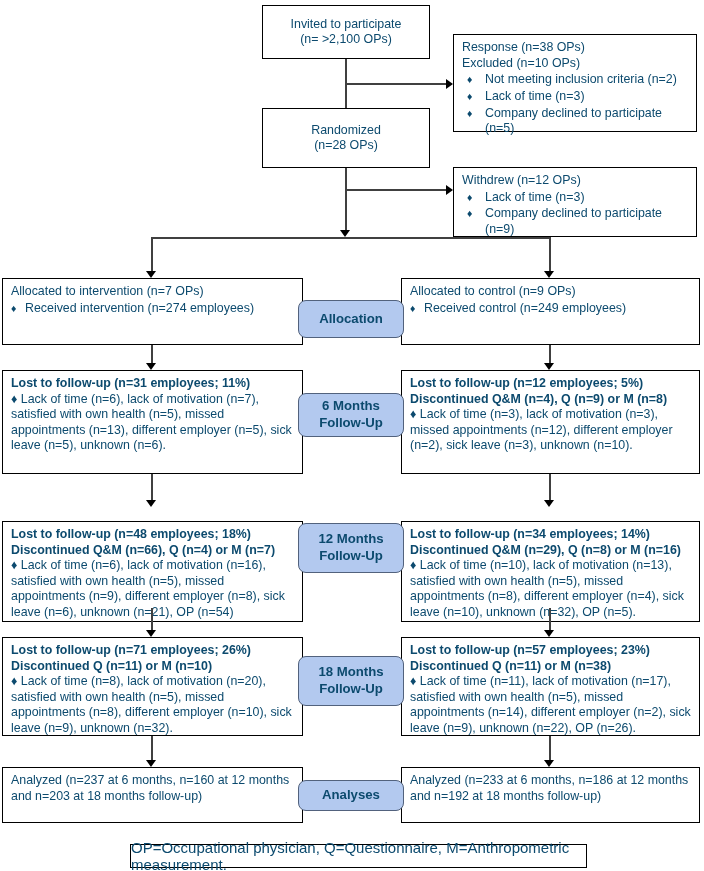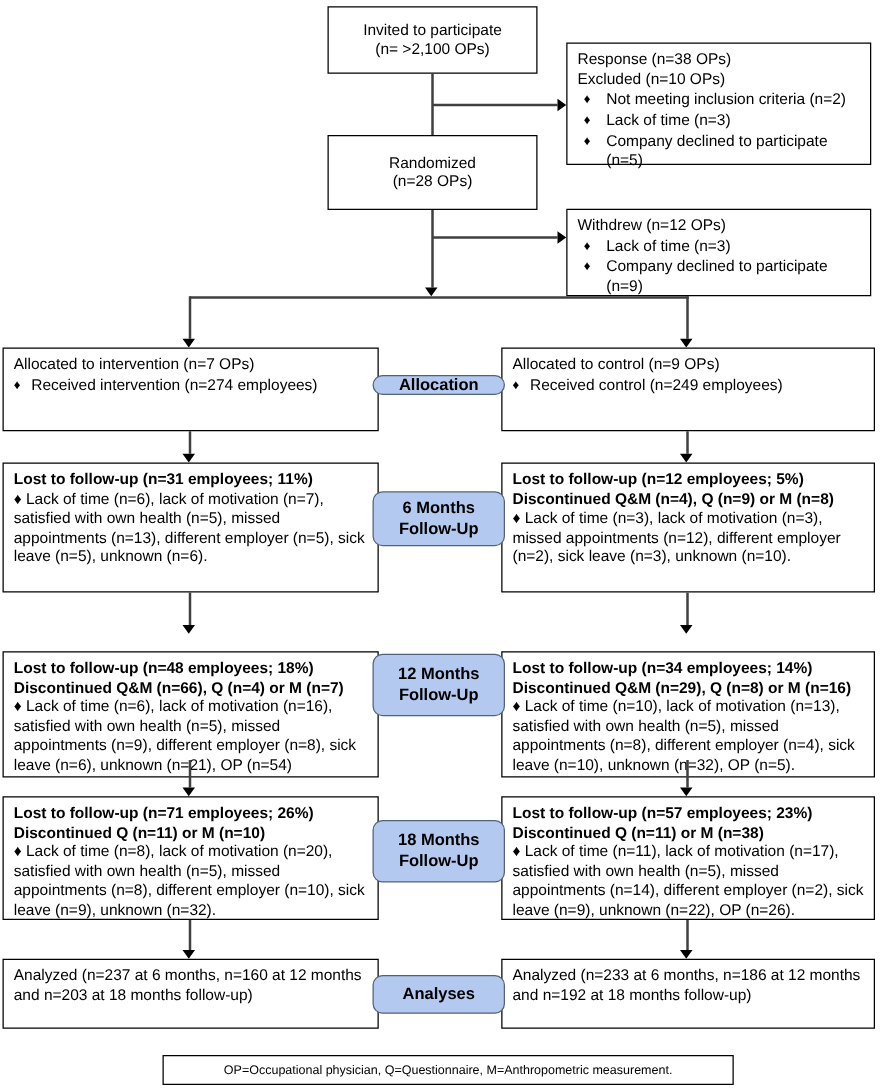--- a/index.html
+++ b/index.html
@@ -1,17 +1,17 @@
 <!DOCTYPE html>
 <html><head>
 <meta charset="utf-8">
 <style>
   html,body{margin:0;padding:0;background:#fff;}
   .canvas{position:relative;width:704px;height:871px;background:#ffffff;
-          font-family:"Liberation Sans",sans-serif;color:#000000;overflow:hidden;}
+          font-family:"Liberation Sans",sans-serif;color:#0c4a6e;overflow:hidden;}
   .box{position:absolute;box-sizing:border-box;background:#fff;border:1px solid #000;
        font-size:12.4px;line-height:1.25;}
   .centered{display:flex;flex-direction:column;align-items:center;justify-content:center;text-align:center;}
   .pad{padding:5px 8px;}
   .stageL{left:2px;width:301px;}
   .stageR{left:401px;width:299px;}
   .label{position:absolute;left:298px;width:106px;box-sizing:border-box;background:#b3c9ef;
          border:1px solid #52627d;border-radius:8px;display:flex;align-items:center;
          justify-content:center;text-align:center;font-weight:bold;font-size:13.2px;
          line-height:1.28;z-index:2;padding:2px 4px;}
@@ -19,28 +19,28 @@
   .vline{position:absolute;width:2px;background:#404040;}
   .hline{position:absolute;height:2px;background:#404040;}
   .ah-d{position:absolute;width:0;height:0;border-left:5px solid transparent;
         border-right:5px solid transparent;border-top:7px solid #000;}
   .ah-r{position:absolute;width:0;height:0;border-top:5px solid transparent;
         border-bottom:5px solid transparent;border-left:7px solid #000;}
   .bullet-row{display:flex;margin-top:1px;}
   .bullet-marker{flex:0 0 auto;width:10px;margin:0 8px 0 5px;font-size:10.5px;line-height:1.5;}
   .legend{position:absolute;left:130px;top:844px;width:457px;height:24px;box-sizing:border-box;
           border:1px solid #000;display:flex;align-items:center;justify-content:center;
-          font-size:10px;background:#fff;}
+          font-size:15px;background:#fff;}
   
   .invited{left:262px;top:5px;width:168px;height:54px;}
   .response{left:453px;top:34px;width:244px;height:98px;}
   .randomized{left:262px;top:108px;width:168px;height:60px;}
   .withdrew{left:453px;top:155px;width:244px;height:70px;margin-top:12px;}
   .row-alloc{top:278px;height:67px;}
-  .lbl-alloc{top:300px;height:16px;}
+  .lbl-alloc{top:300px;height:38px;}
   .row-6m{top:370px;height:104px;}
   .lbl-6m{top:393px;height:44px;}
   .row-12m{top:507px;height:101px;margin-top:14px;}
   .lbl-12m{top:523px;height:50px;}
   .row-18m{top:637px;height:99px;}
   .lbl-18m{top:656px;height:50px;}
   .row-ana{top:767px;height:56px;}
   .lbl-ana{top:780px;height:31px;}
 </style>
 </head>

